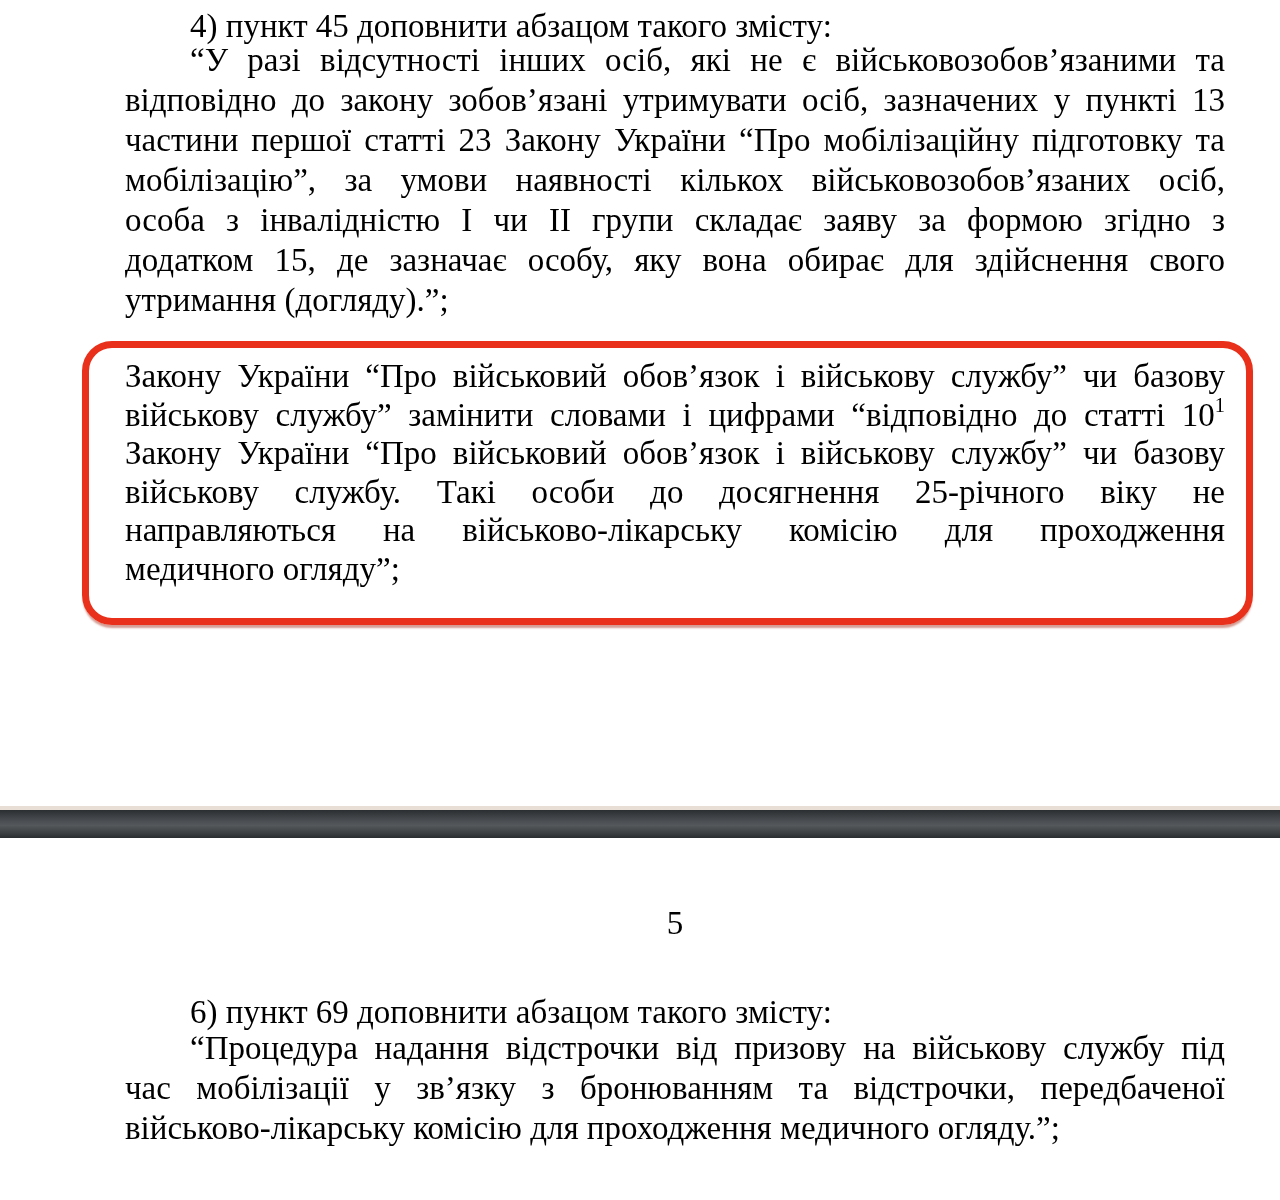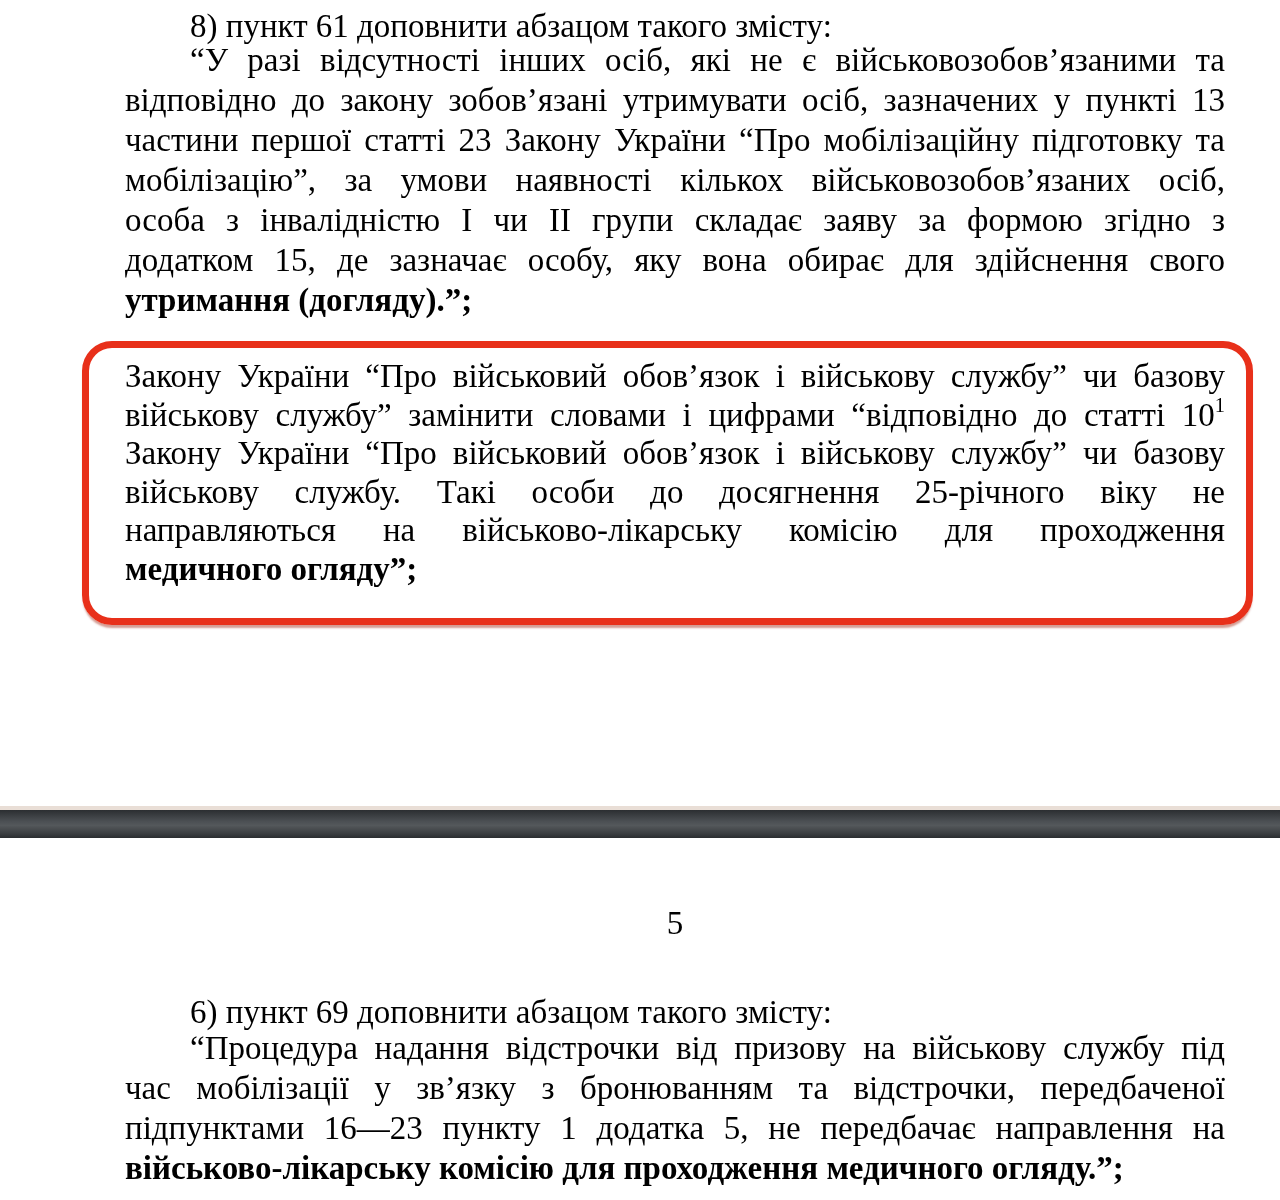--- a/index.html
+++ b/index.html
@@ -31,21 +31,20 @@
   .para .line {
     line-height: 40px;
   }
   .line.just {
     text-align: justify;
     text-align-last: justify;
   }
   .line.last {
     text-align: center;
     text-align-last: left;
-    font-weight: bold;
   }
   .line.indent {
     text-indent: 65px;
   }
   .box-para .line {
     line-height: 38.5px;
   }
   sup.ssup {
     font-size: 0.62em;
     line-height: 0;
@@ -86,21 +85,21 @@
     font-size: 33px;
     line-height: 40px;
     text-align: center;
   }
 </style>
 </head>
 <body>
 
 <div class="page">
 
-  <div class="textcol heading" style="top:6px;">8) пункт 61 доповнити абзацом такого змісту:</div>
+  <div class="textcol heading" style="top:6px;">4) пункт 45 доповнити абзацом такого змісту:</div>
 
   <div class="textcol para" style="top:40px;">
     <div class="line just indent">“У разі відсутності інших осіб, які не є військовозобов’язаними та</div>
     <div class="line just">відповідно до закону зобов’язані утримувати осіб, зазначених у пункті 13</div>
     <div class="line just">частини першої статті 23 Закону України “Про мобілізаційну підготовку та</div>
     <div class="line just">мобілізацію”, за умови наявності кількох військовозобов’язаних осіб,</div>
     <div class="line just">особа з інвалідністю І чи ІІ групи складає заяву за формою згідно з</div>
     <div class="line just">додатком 15, де зазначає особу, яку вона обирає для здійснення свого</div>
     <div class="line last">утримання (догляду).”;</div>
   </div>
@@ -119,17 +118,16 @@
   <div class="break-edge"></div>
   <div class="break-bar"></div>
 
   <div class="page-number">5</div>
 
   <div class="textcol heading" style="top:992px;">6) пункт 69 доповнити абзацом такого змісту:</div>
 
   <div class="textcol para" style="top:1028px;">
     <div class="line just indent">“Процедура надання відстрочки від призову на військову службу під</div>
     <div class="line just">час мобілізації у зв’язку з бронюванням та відстрочки, передбаченої</div>
-    <div class="line just">підпунктами 16—23 пункту 1 додатка 5, не передбачає направлення на</div>
     <div class="line last">військово-лікарську комісію для проходження медичного огляду.”;</div>
   </div>
 
 </div>
 
 </body></html>

